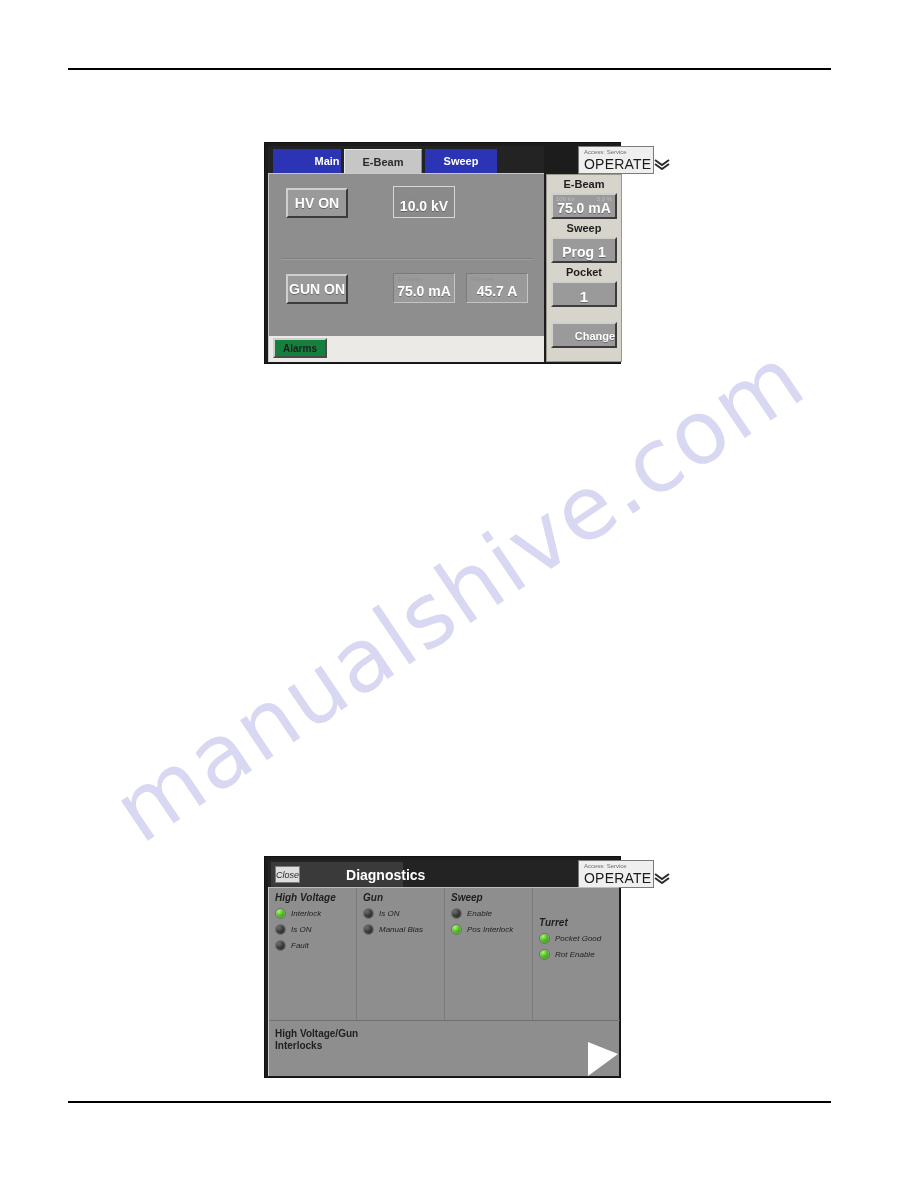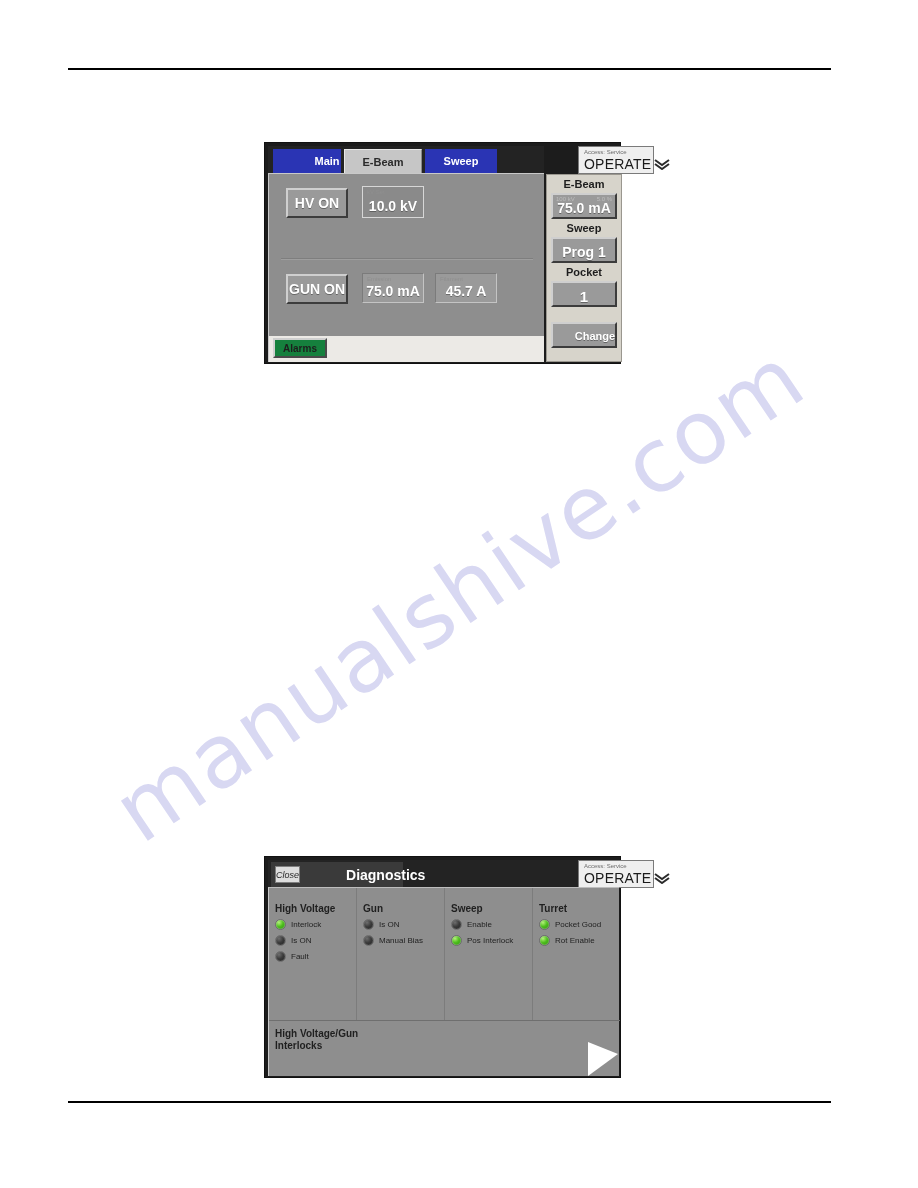--- a/index.html
+++ b/index.html
@@ -184,20 +184,21 @@
 
   
   .field {
     position: absolute;
     background: #9a9a9a;
     border-top: 1px solid #7b7b7b;
     border-left: 1px solid #7b7b7b;
     border-right: 1px solid #c4c4c4;
     border-bottom: 1px solid #c4c4c4;
     box-sizing: border-box;
+    margin-left: 31px;
   }
   .field .f-label {
     position: absolute;
     left: 4px; top: 2px;
     font-size: 6px;
     color: #8f8f8f;
     line-height: 7px;
     white-space: nowrap;
   }
   .field .f-value {
@@ -378,26 +379,27 @@
   }
   .diag-cols {
     position: absolute;
     left: 0; top: 0;
     width: 351px;
     height: 132px;
     display: flex;
   }
   .diag-col {
     flex: 1 1 0;
-    padding: 15px 0 0 6px;
+    padding: 4px 0 0 6px;
     box-sizing: border-box;
     border-right: 1px solid #7c7c7c;
     position: relative;
-  }
-  .diag-col:last-child { border-right: none; }
+    font-style: italic;
+  }
+  .diag-col:last-child { border-right: none; margin-top: 25px; }
   .col-title {
     font-size: 10px;
     font-weight: bold;
     color: #1f1f1f;
     margin-bottom: 5px;
   }
   .led-row {
     display: flex;
     align-items: center;
     margin-bottom: 5px;

